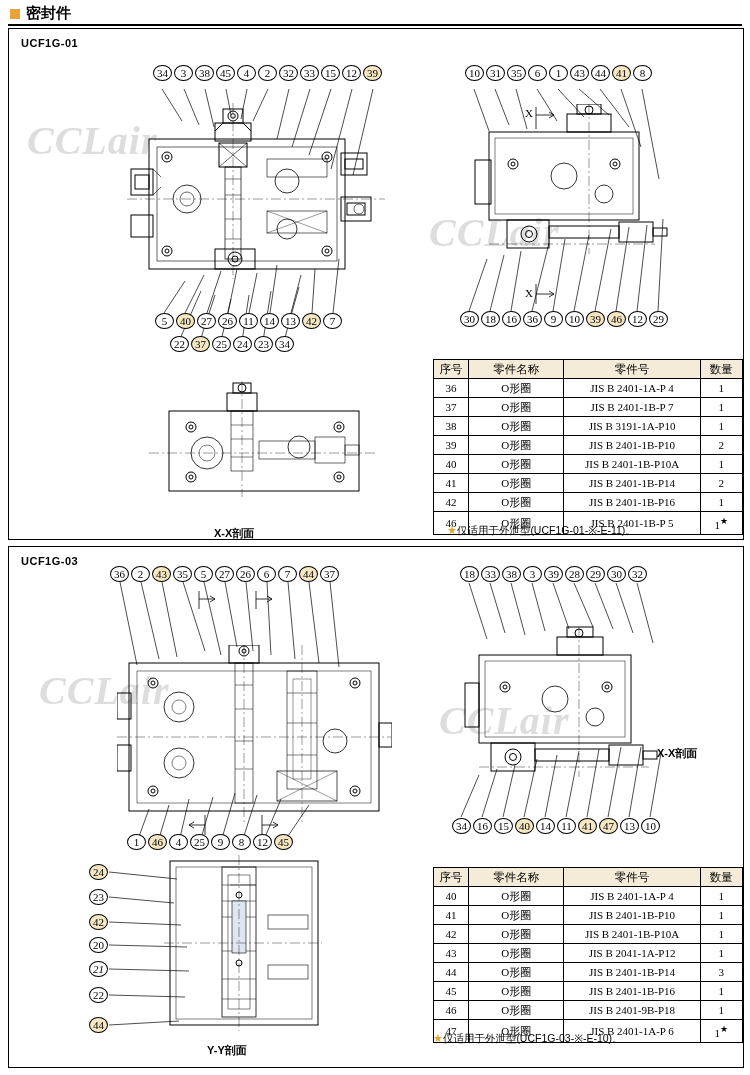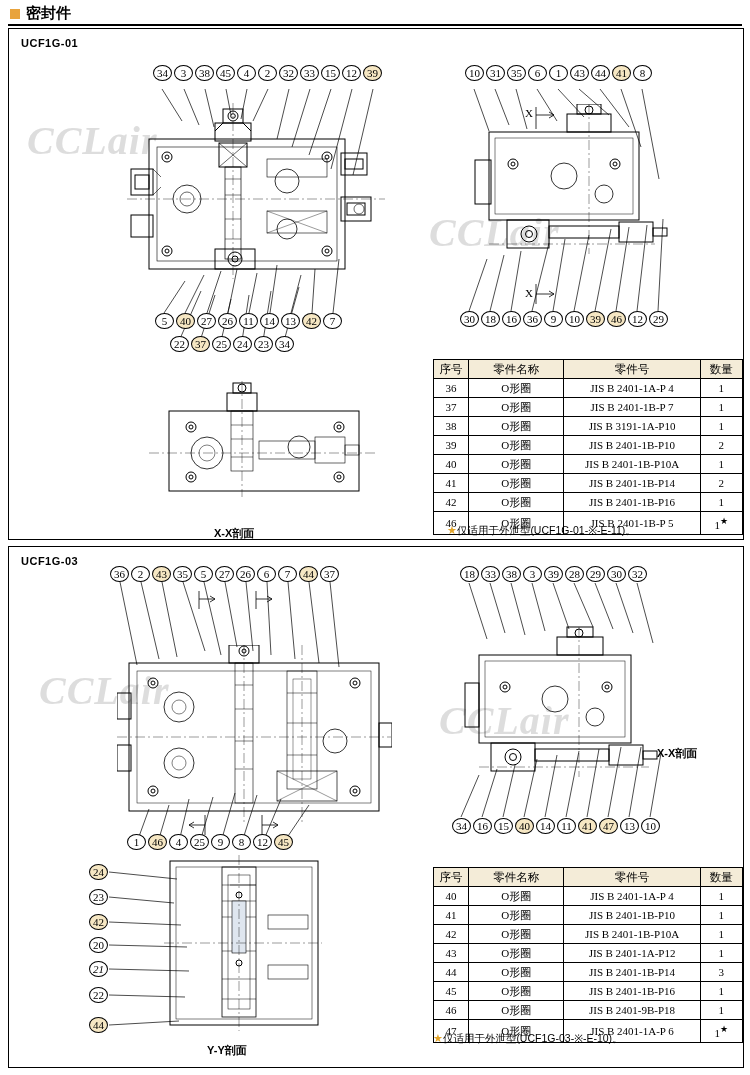--- a/index.html
+++ b/index.html
@@ -678,21 +678,21 @@
         </tr>
         <tr>
           <td>42</td>
           <td>O形圈</td>
           <td>JIS B 2401-1B-P10A</td>
           <td>1</td>
         </tr>
         <tr>
           <td>43</td>
           <td>O形圈</td>
-          <td>JIS B 2401-1A-P12</td>
+          <td>JIS B 2041-1A-P12</td>
           <td>1</td>
         </tr>
         <tr>
           <td>44</td>
           <td>O形圈</td>
           <td>JIS B 2401-1B-P14</td>
           <td>3</td>
         </tr>
         <tr>
           <td>45</td>

